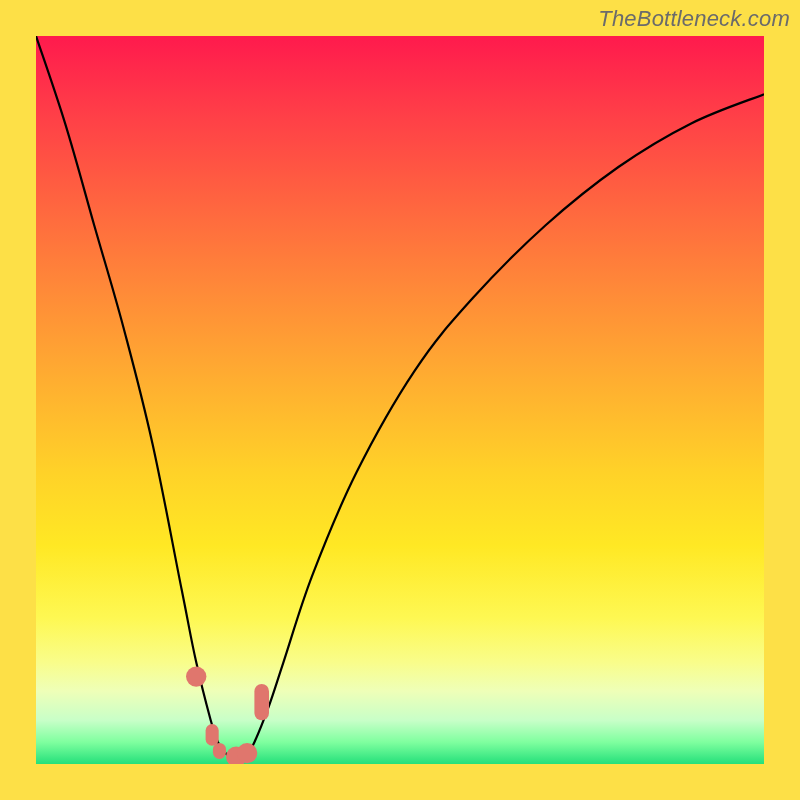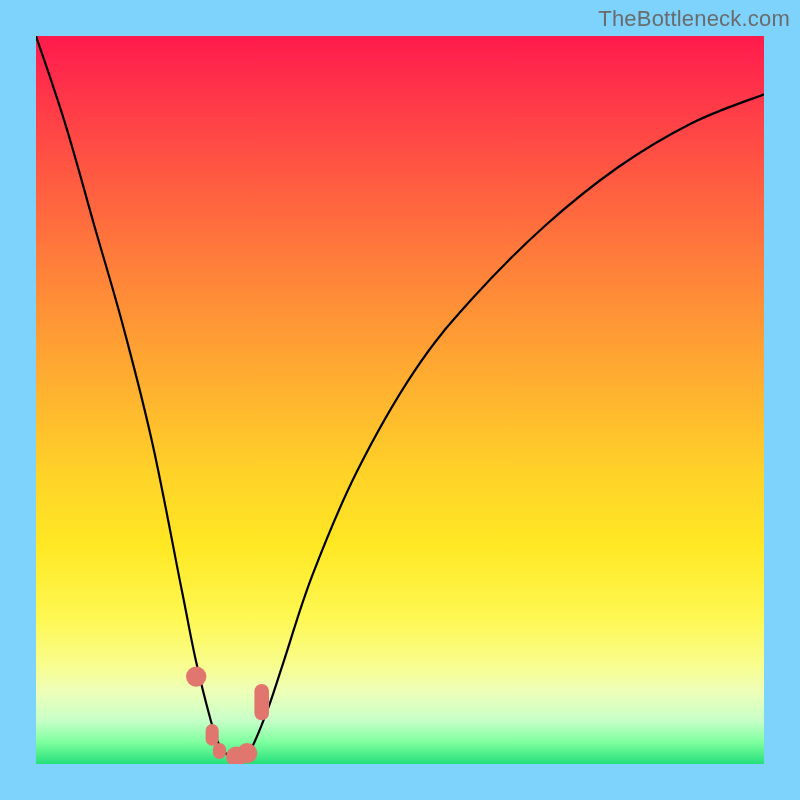--- a/index.html
+++ b/index.html
@@ -9,21 +9,22 @@
     height: 800px;
     background: #000;
     overflow: hidden;
   }
   .frame {
     position: absolute;
     left: 0;
     top: 0;
     width: 800px;
     height: 800px;
-    background: #7dd3fc;
+    background: #fde047;
+    font-style: italic;
   }
   .plot {
     position: absolute;
     left: 36px;
     top: 36px;
     width: 728px;
     height: 728px;
     background: linear-gradient(to bottom,
       #ff1a4d 0%,
       #ff3c48 10%,

